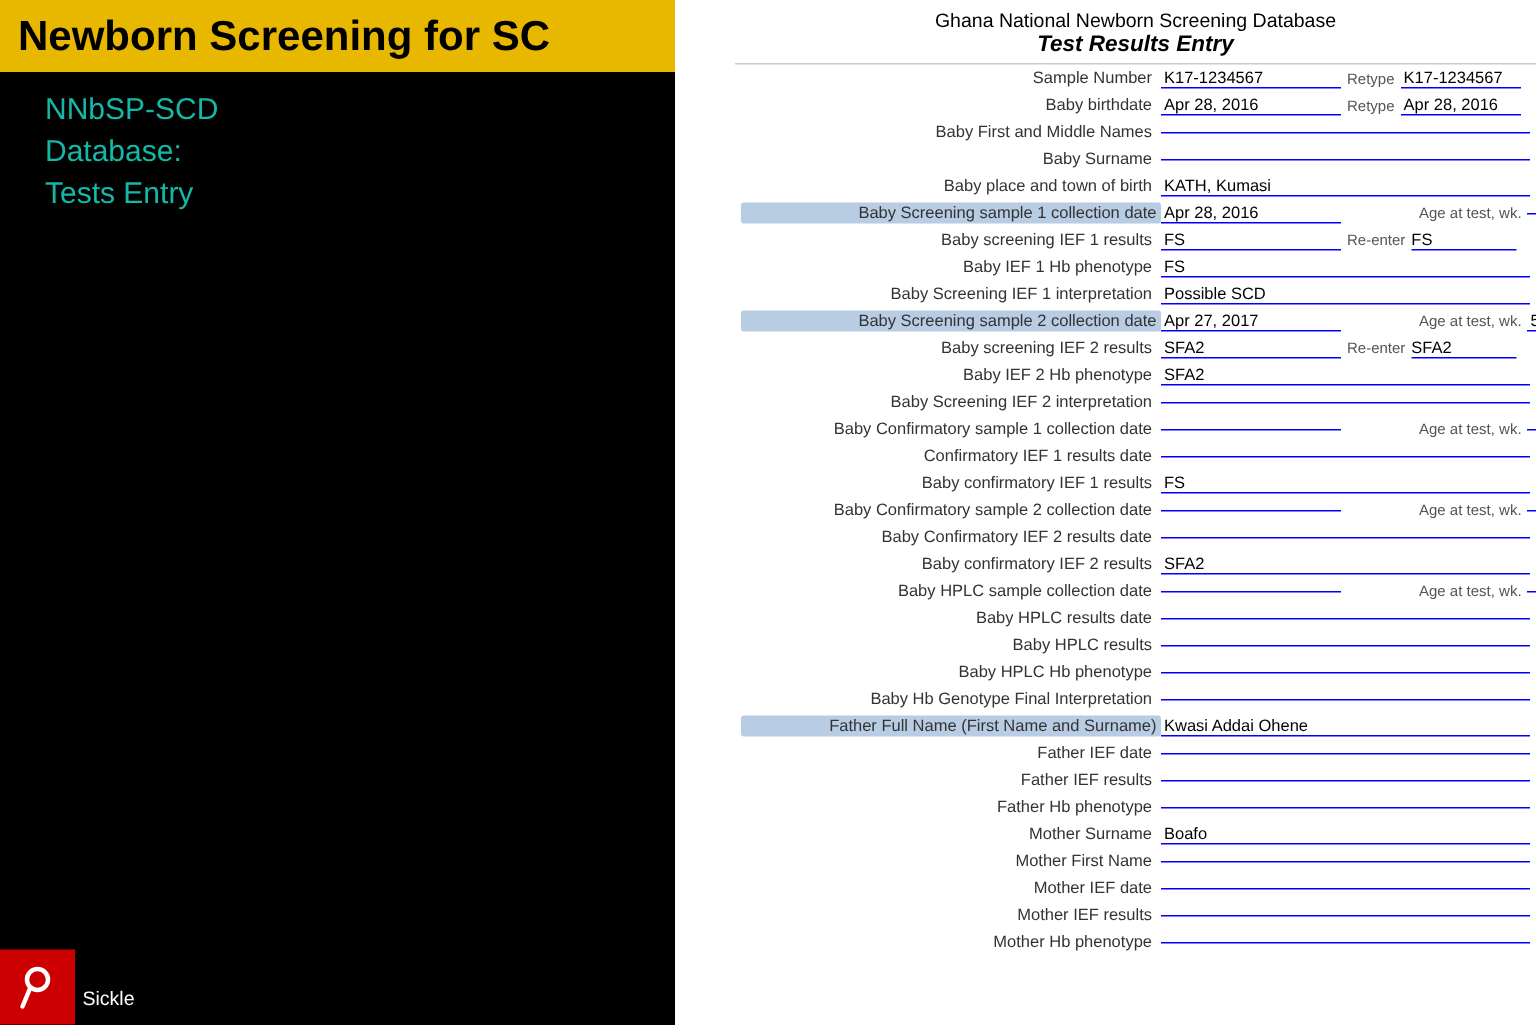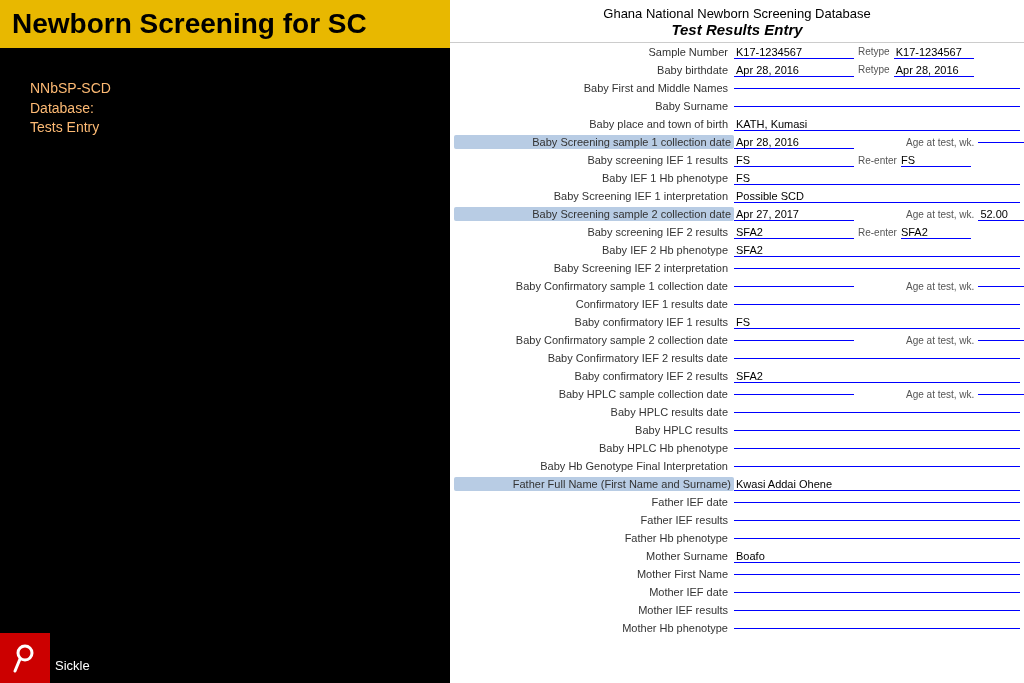--- a/index.html
+++ b/index.html
@@ -17,23 +17,23 @@
     #app-title {
       background: #e8b800;
       color: #000;
       font-size: 28px;
       font-weight: bold;
       padding: 8px 12px;
       width: 450px;
     }
 
     #db-info {
-      padding: 31px 30px;
-      font-size: 14px;
-      color: #fdba74;
+      padding: 11px 30px;
+      font-size: 20px;
+      color: #14b8a6;
       line-height: 1.4;
     }
 
     
     #bottom-icon {
       position: absolute;
       bottom: 0; left: 0;
       width: 50px; height: 50px;
       background: #c00;
       display: flex; align-items: center; justify-content: center;
@@ -45,20 +45,21 @@
       color: #fff; font-size: 13px;
     }
 
     
     #right-panel {
       position: absolute;
       left: 450px; top: 0;
       width: 574px; height: 683px;
       background: #fff;
       overflow-y: auto;
+      padding-left: 40px;
     }
 
     #db-header {
       text-align: center;
       padding: 6px 10px 4px;
       border-bottom: 1px solid #ccc;
     }
 
     #db-header-title {
       font-size: 13px;
@@ -95,21 +96,21 @@
       min-width: 120px;
       padding: 0 2px;
     }
 
     .field-value.wide {
       min-width: 200px;
     }
 
     .retype-group {
       display: flex;
-      align-items: flex-start;
+      align-items: flex-end;
       gap: 4px;
     }
 
     .retype-label {
       font-size: 10px;
       color: #555;
     }
 
     .retype-value {
       font-size: 11px;

